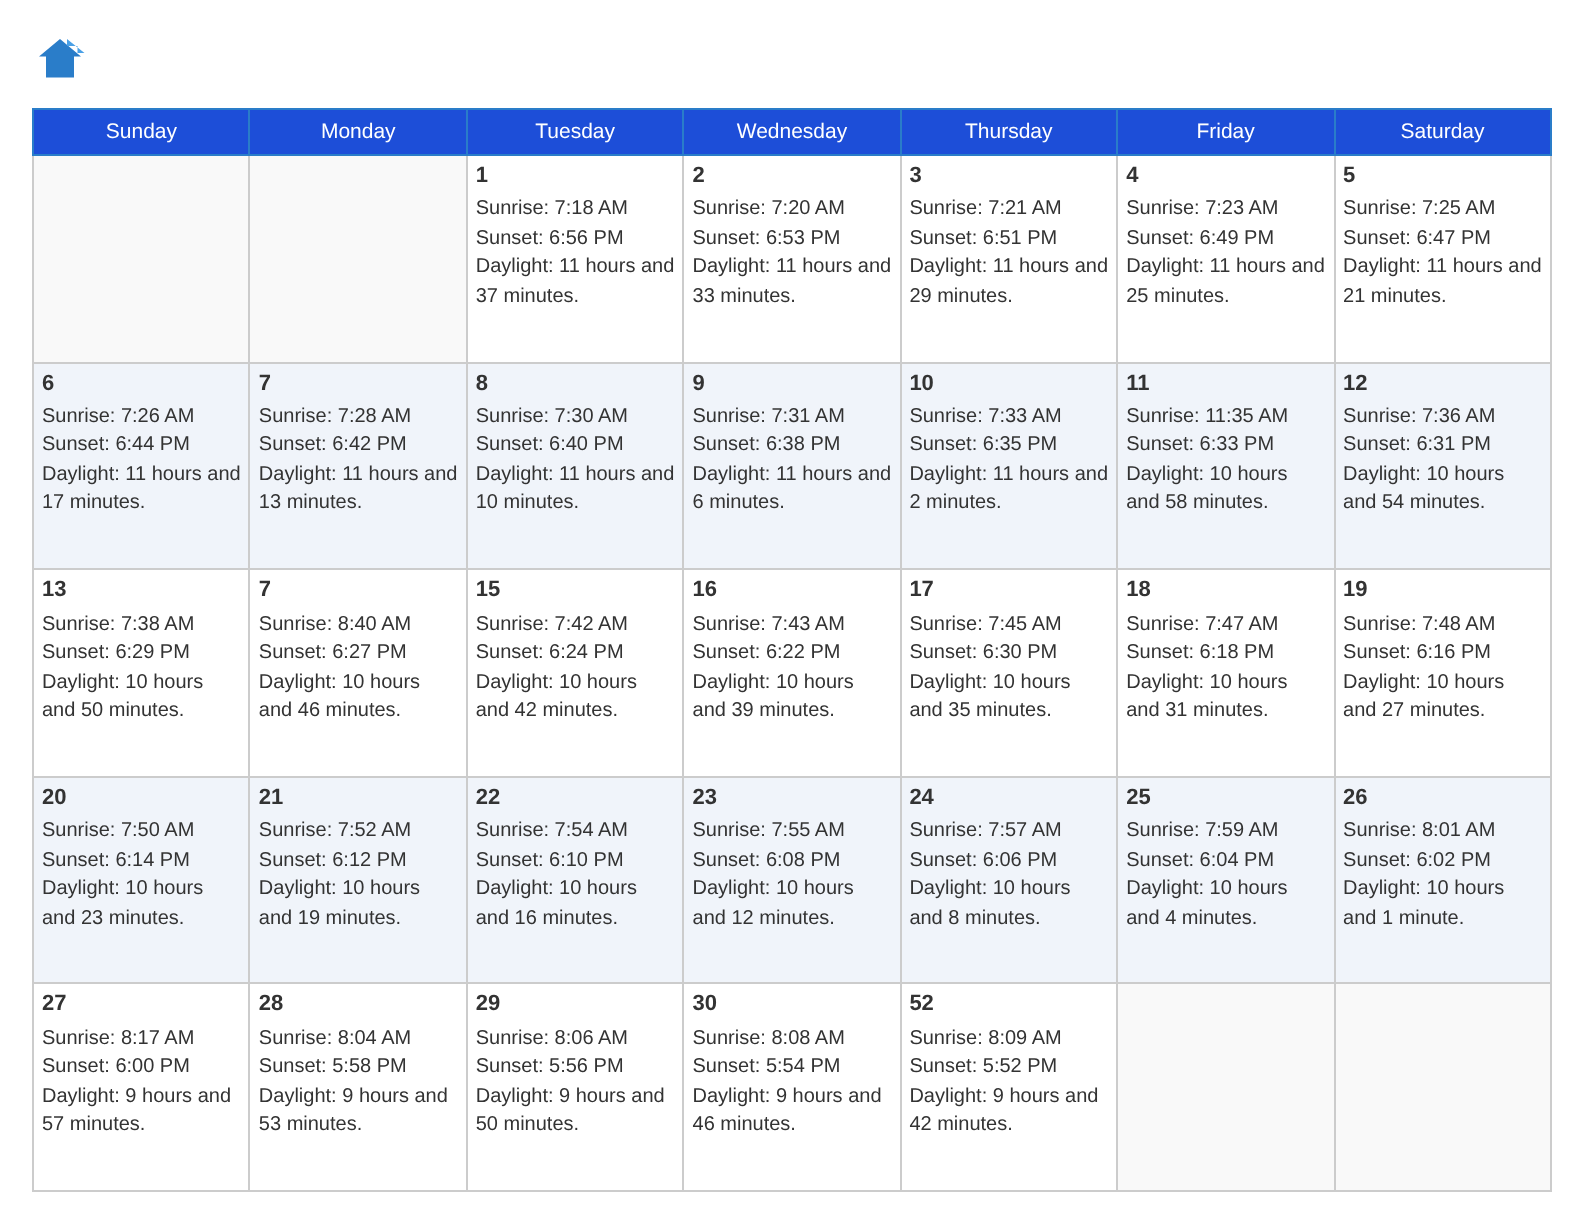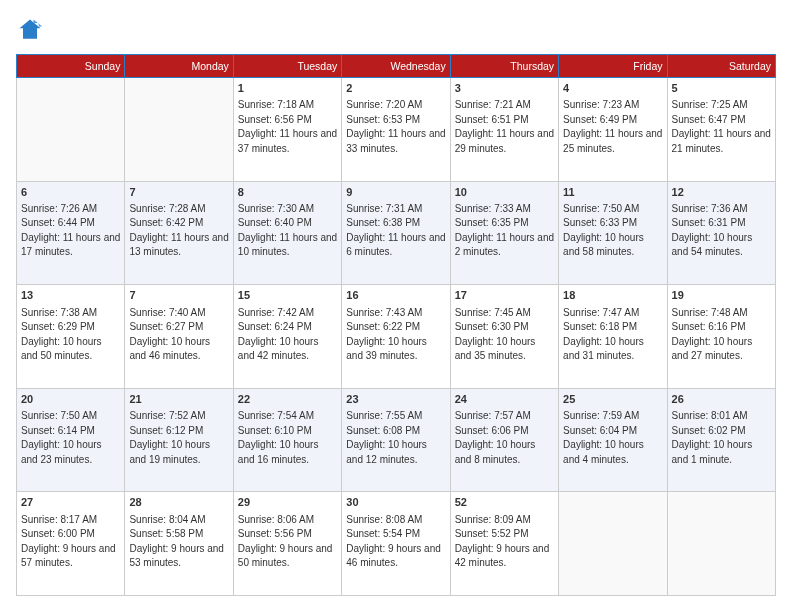--- a/index.html
+++ b/index.html
@@ -59,24 +59,24 @@
       font-size: 14px;
       color: #555;
     }
     .calendar {
       flex: 1;
       border-collapse: collapse;
       width: 100%;
       font-size: 10.5px;
     }
     .calendar th {
-      background: #b91c1c;
+      background: #1d4ed8;
       color: #fff;
       padding: 5px 4px;
-      text-align: right;
+      text-align: center;
       font-weight: normal;
       border: 1px solid #2a7dc9;
     }
     .calendar td {
       border: 1px solid #ccc;
       vertical-align: top;
       padding: 3px 4px;
       width: calc(100% / 7);
       height: 80px;
       color: #333;
@@ -193,41 +193,41 @@
 Daylight: 11 hours and 6 minutes.</div>
           </td>
           <td>
             <span class="day-num">10</span>
             <div class="day-info">Sunrise: 7:33 AM
 Sunset: 6:35 PM
 Daylight: 11 hours and 2 minutes.</div>
           </td>
           <td>
             <span class="day-num">11</span>
-            <div class="day-info">Sunrise: 7:50 AM
+            <div class="day-info">Sunrise: 11:35 AM
 Sunset: 6:33 PM
 Daylight: 10 hours and 58 minutes.</div>
           </td>
           <td>
             <span class="day-num">12</span>
             <div class="day-info">Sunrise: 7:36 AM
 Sunset: 6:31 PM
 Daylight: 10 hours and 54 minutes.</div>
           </td>
         </tr>
         <tr class="row-odd">
           <td>
             <span class="day-num">13</span>
             <div class="day-info">Sunrise: 7:38 AM
 Sunset: 6:29 PM
 Daylight: 10 hours and 50 minutes.</div>
           </td>
           <td>
             <span class="day-num">7</span>
-            <div class="day-info">Sunrise: 7:40 AM
+            <div class="day-info">Sunrise: 8:40 AM
 Sunset: 6:27 PM
 Daylight: 10 hours and 46 minutes.</div>
           </td>
           <td>
             <span class="day-num">15</span>
             <div class="day-info">Sunrise: 7:42 AM
 Sunset: 6:24 PM
 Daylight: 10 hours and 42 minutes.</div>
           </td>
           <td>

